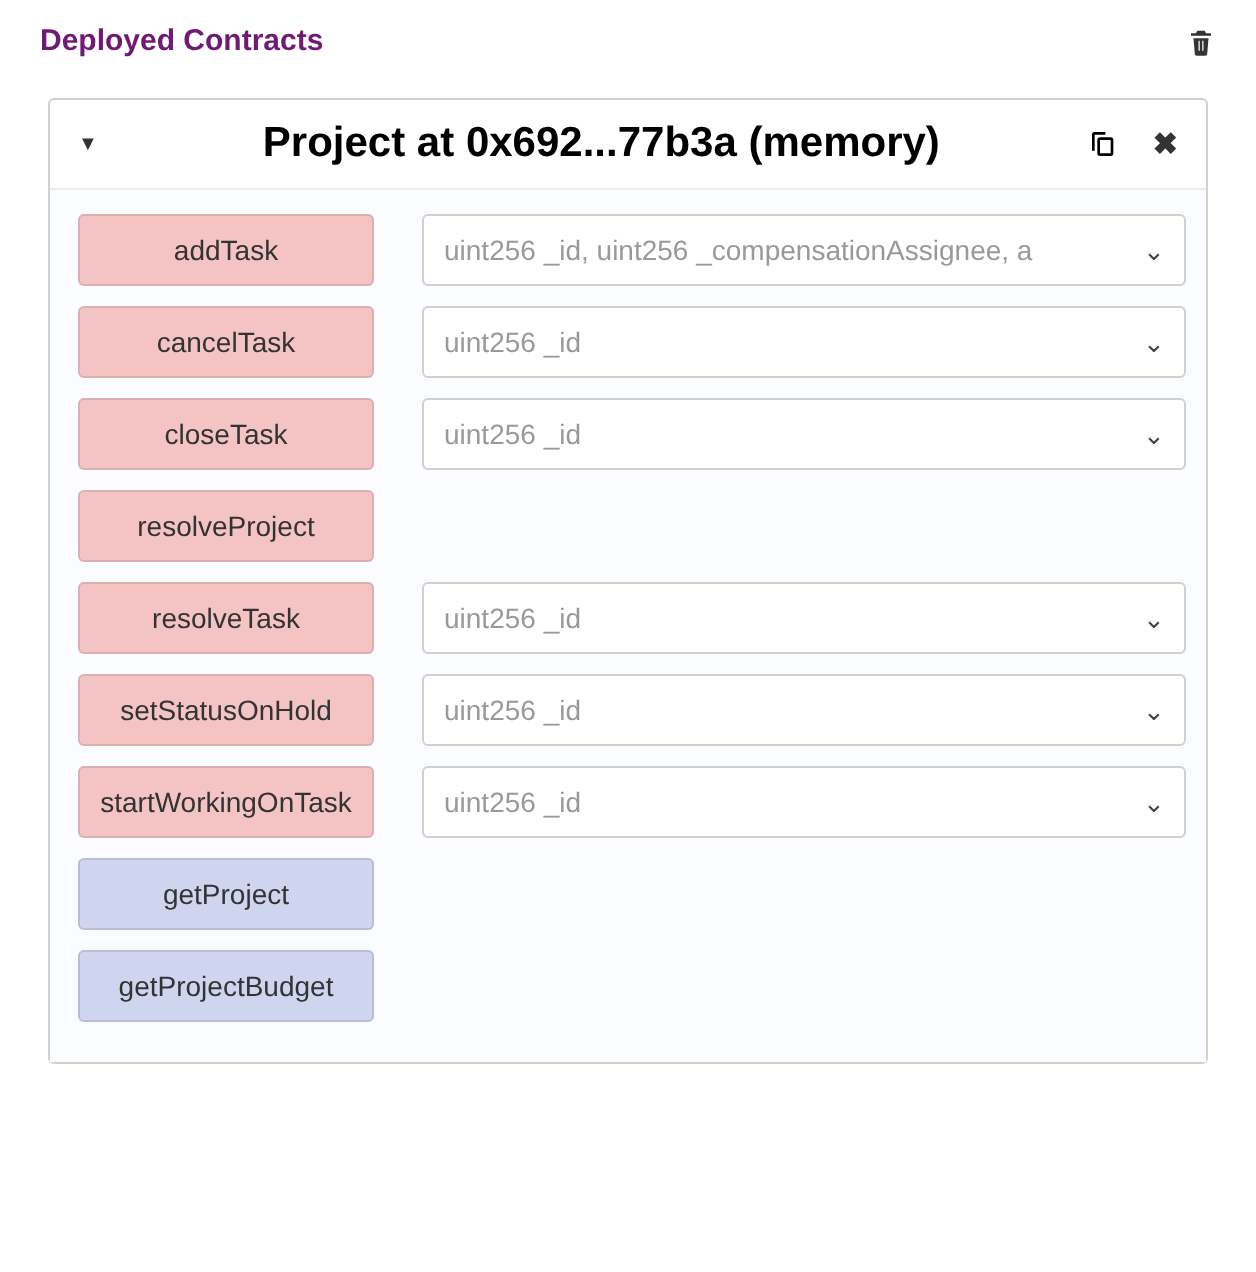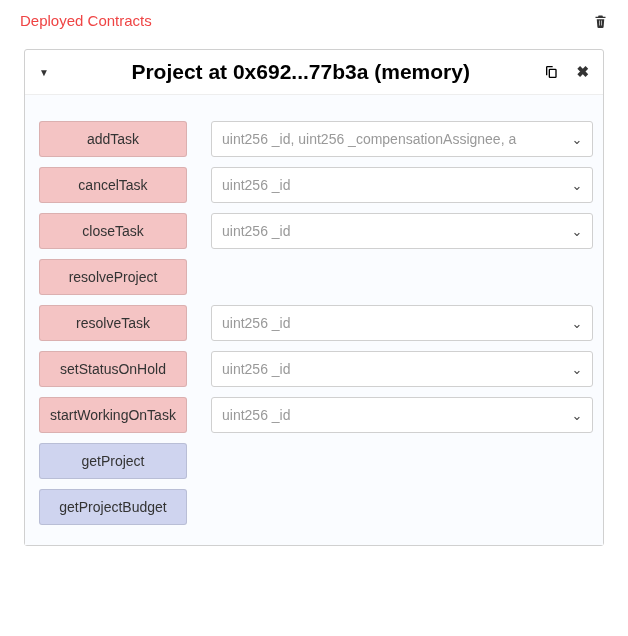--- a/index.html
+++ b/index.html
@@ -15,22 +15,22 @@
     background: #fff;
   }
   .header {
     display: flex;
     align-items: center;
     justify-content: space-between;
     padding: 12px 20px 8px 20px;
   }
   .header-title {
     font-size: 15px;
-    font-weight: normal;
-    color: #ef4444;
+    font-weight: bold;
+    color: #701a75;
   }
   .trash {
     color: #333;
     cursor: pointer;
   }
   .contract-box {
     margin: 12px 24px 0 24px;
     border: 1px solid #d0d0d0;
     border-radius: 3px;
     background: #fff;
@@ -48,21 +48,21 @@
     flex: 1;
     text-align: center;
     font-size: 21px;
     font-weight: bold;
     color: #000;
   }
   .hdr-icons { display: flex; align-items: center; gap: 16px; }
   .copy-icon, .close-x { cursor: pointer; }
   .close-x { font-size: 15px; font-weight: bold; }
   .functions {
-    padding: 16px 10px 20px 14px;
+    padding: 2px 10px 20px 14px;
     background: #fafcff;
     border-top: 1px solid #eee;
   }
   .fn-row {
     display: flex;
     align-items: stretch;
     margin-top: 10px;
   }
   .fn-btn {
     width: 148px;

